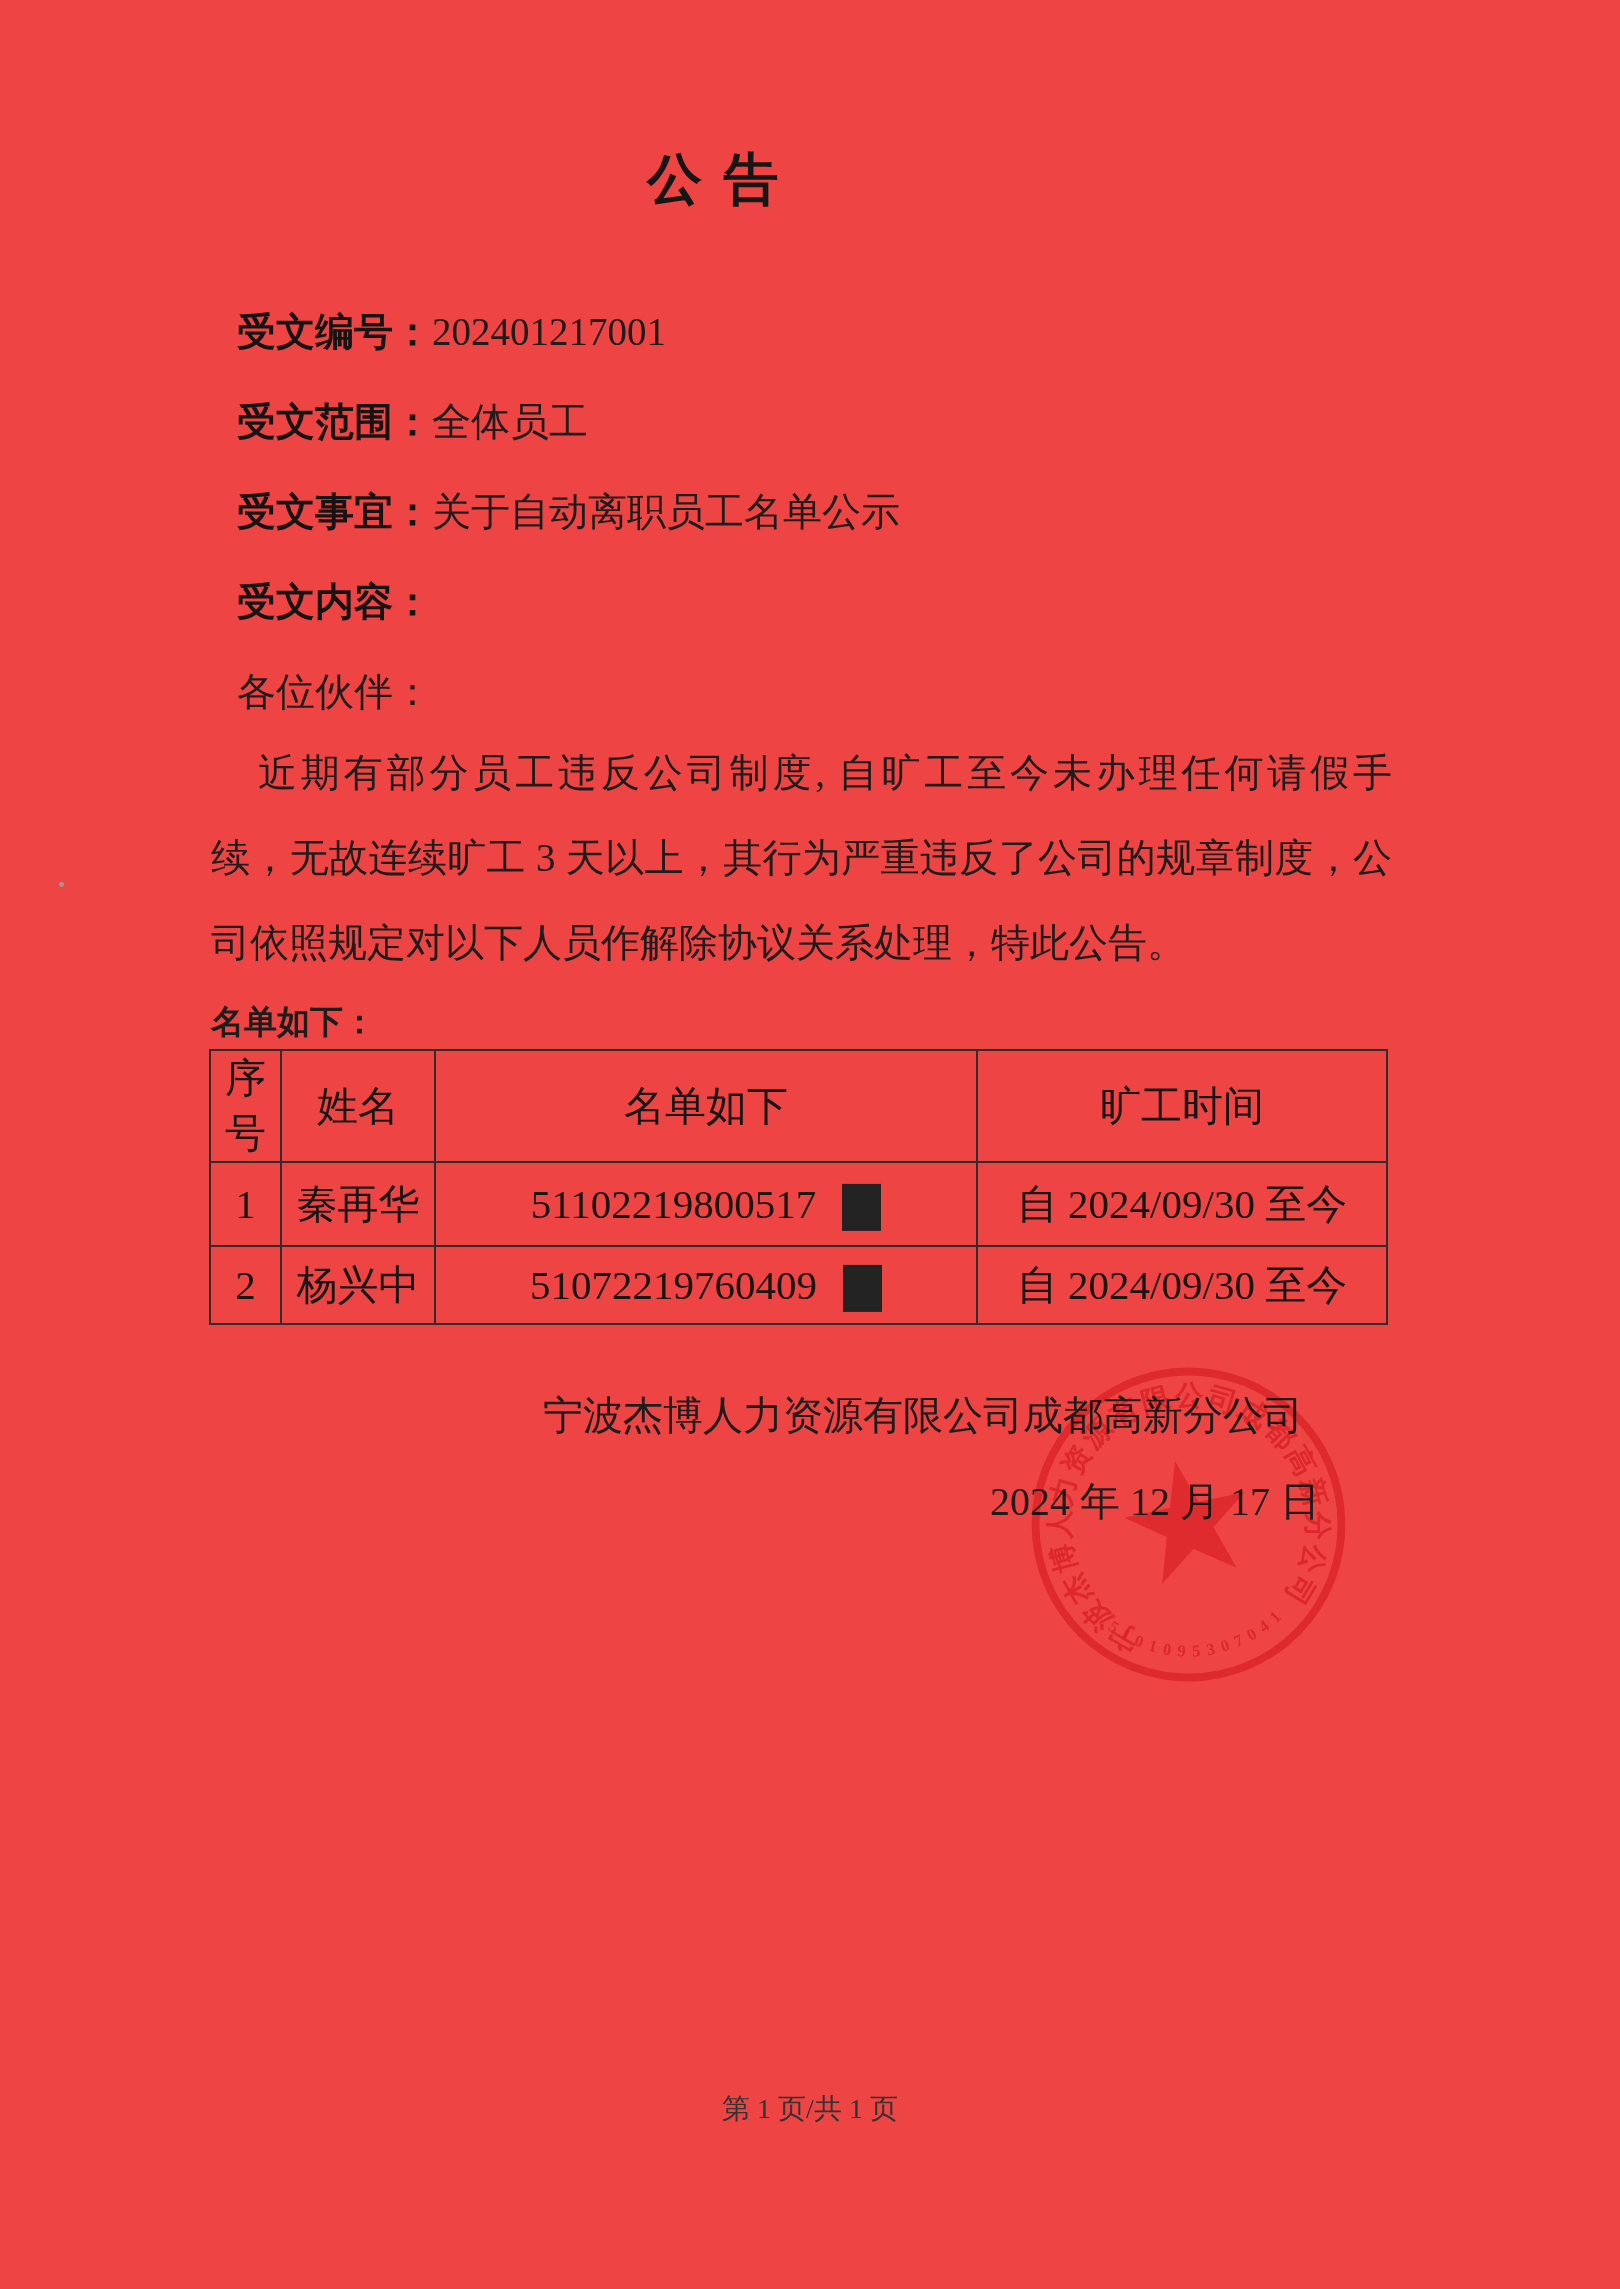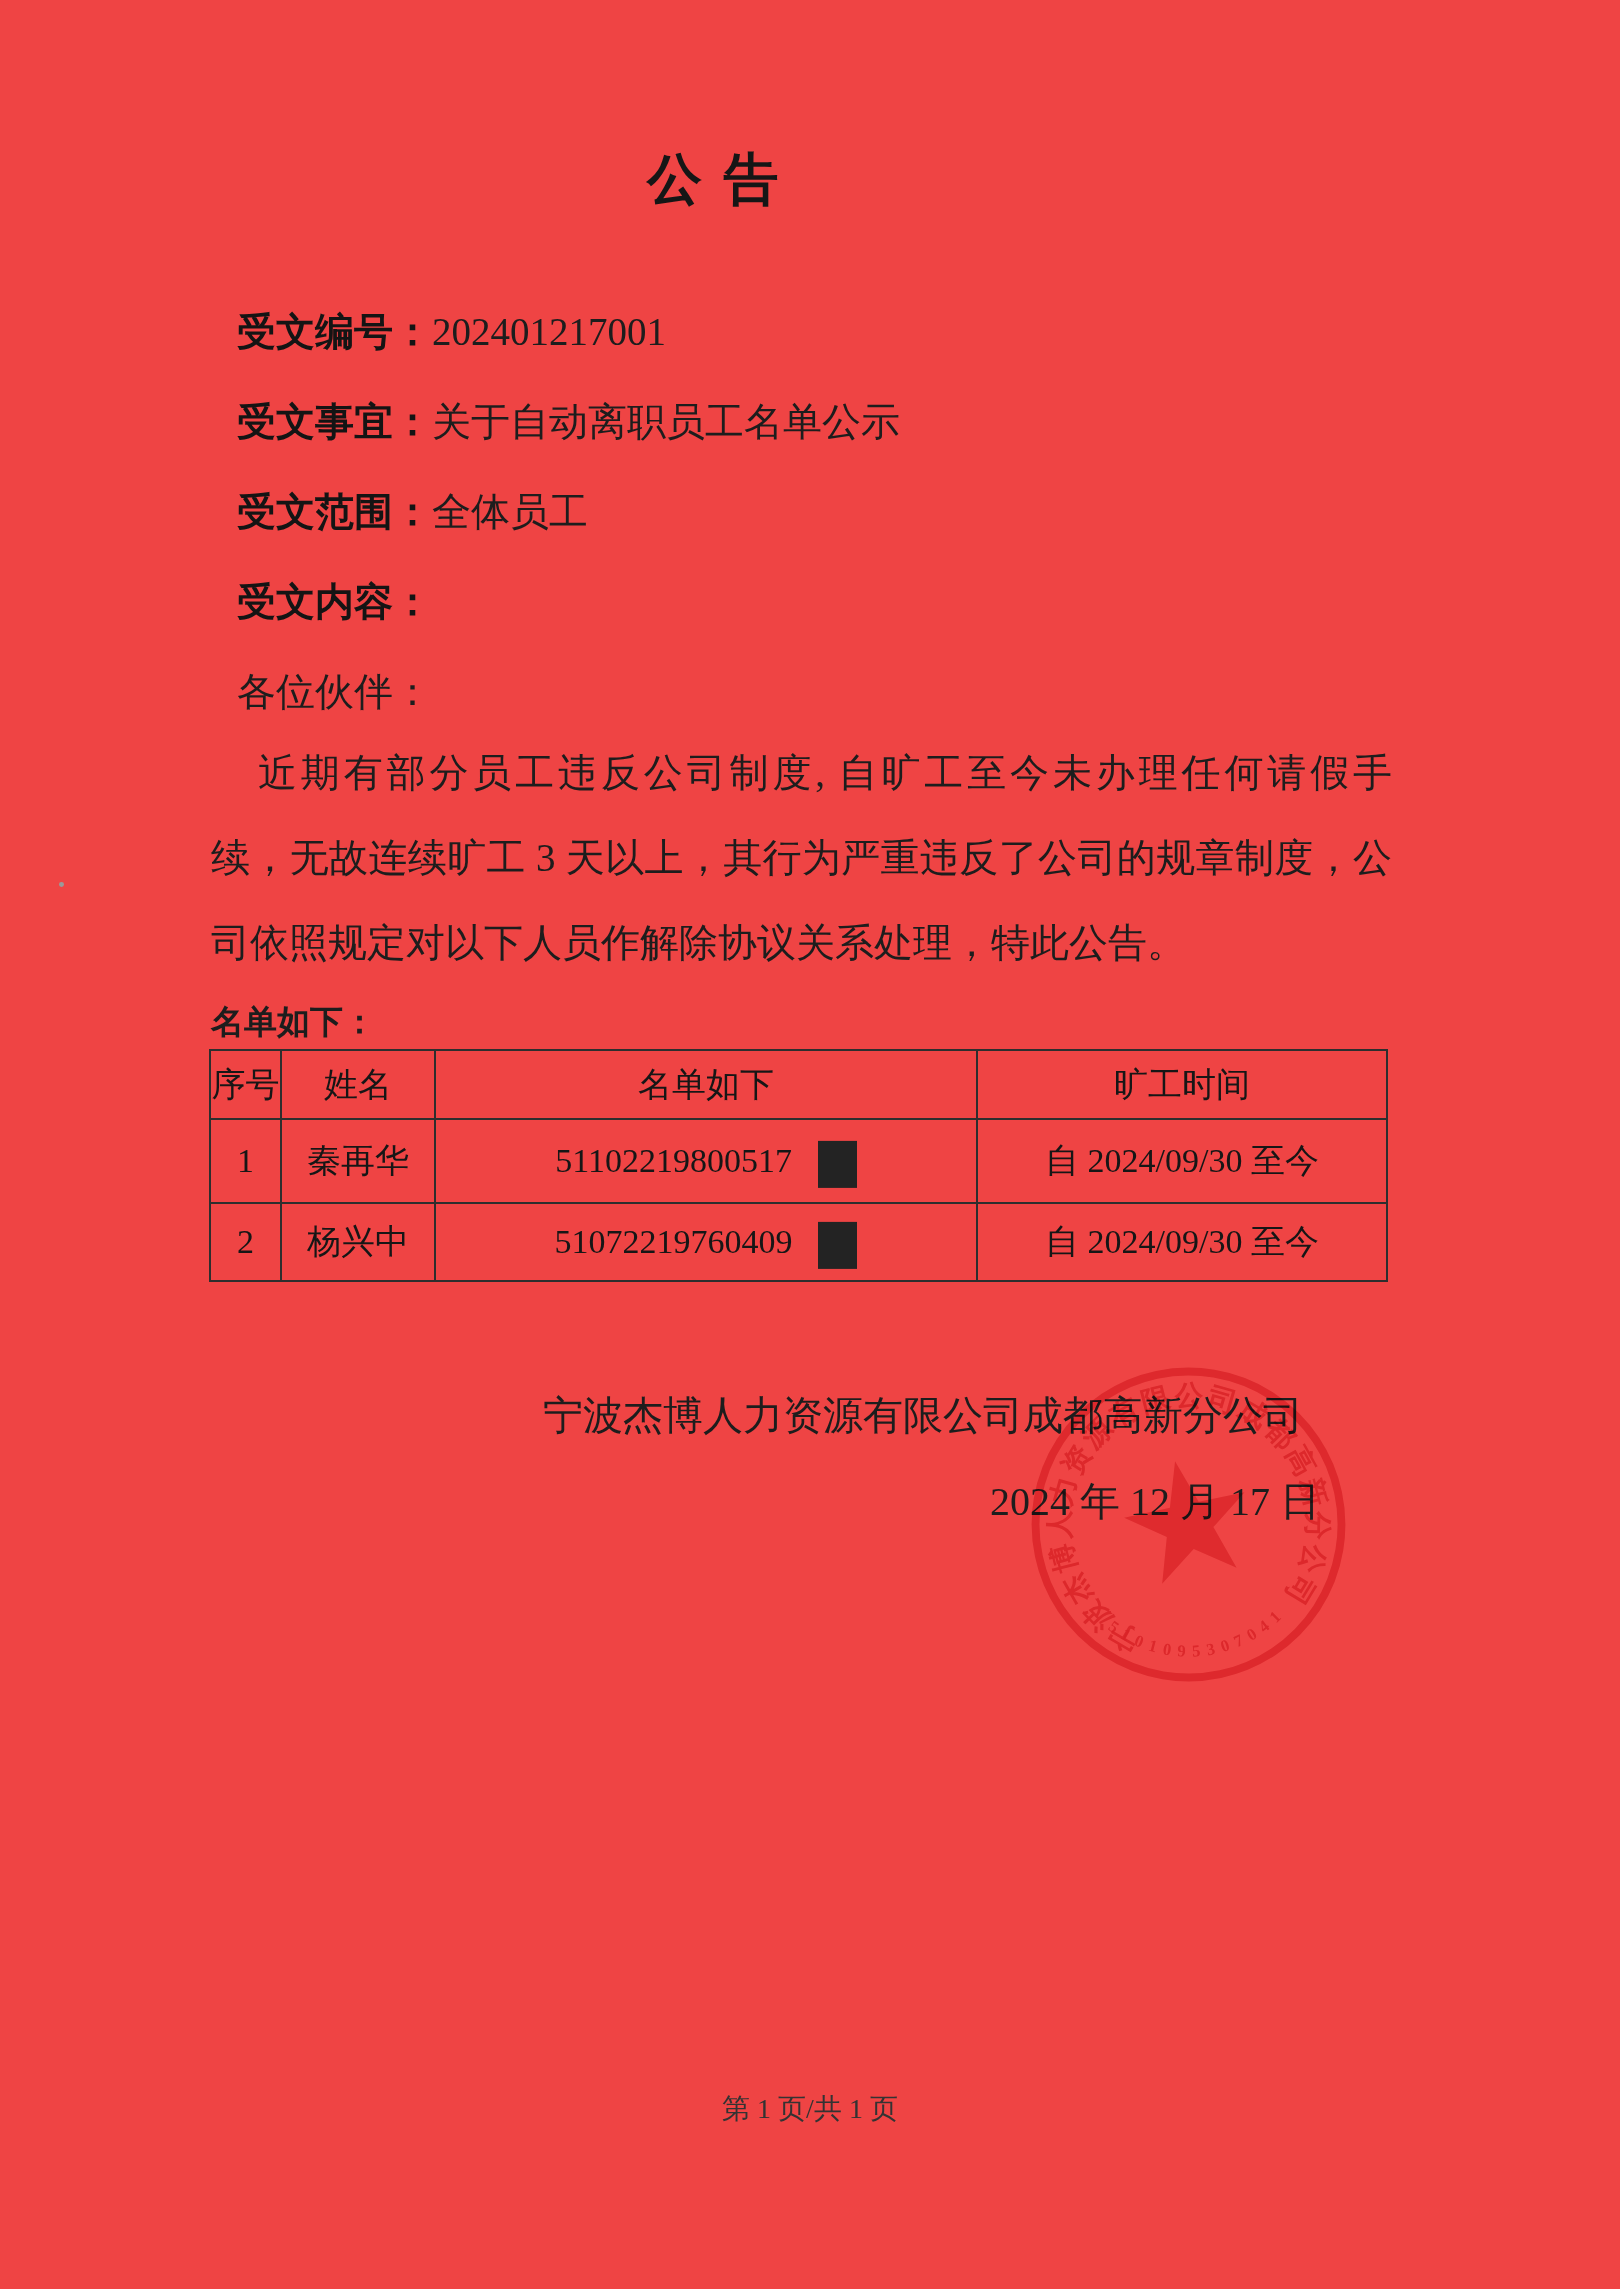--- a/index.html
+++ b/index.html
@@ -28,21 +28,21 @@
   .body-text { position:absolute; left:211px; top:753px; width:1181px; font-size:39px; line-height:1; }
   .body-line { margin-bottom:46px; white-space:pre; }
   .body-line.justify { text-align:justify; text-align-last:justify; white-space:normal; }
   .body-line.indent { text-indent:47px; }
 
   .list-intro { position:absolute; left:211px; top:1000px; font-size:33px; font-weight:bold; }
 
   table.roster {
     position:absolute; left:209px; top:1049px;
     width:1176px; border-collapse:collapse; table-layout:fixed;
-    font-size:34px; color:#161616;padding-left:12px;
+    font-size:41px; color:#161616;padding-left:12px;
   }
   table.roster th, table.roster td {
     border:2px solid #2e2e2e; text-align:center; vertical-align:middle;
     padding:0; font-weight:normal;
   }
   table.roster thead tr { height:69px; }
   table.roster tbody tr.r1 { height:84px; }
   table.roster tbody tr.r2 { height:78px; }
   td.name-cell { font-weight:bold;border-radius:17px; }
   .id-wrap { display:inline-flex; align-items:center; justify-content:center;gap:23px; }
@@ -79,22 +79,22 @@
 </style>
 </head>
 <body>
 
 <div class="page">
 
   <div class="doc-title">公 告</div>
 
   <div class="fields">
     <div class="field-line"><span class="field-label">受文编号：</span><span class="field-value">202401217001</span></div>
+    <div class="field-line"><span class="field-label">受文范围：</span><span class="field-value">全体员工</span></div>
     <div class="field-line"><span class="field-label">受文事宜：</span><span class="field-value">关于自动离职员工名单公示</span></div>
-    <div class="field-line"><span class="field-label">受文范围：</span><span class="field-value">全体员工</span></div>
     <div class="field-line"><span class="field-label">受文内容：</span><span class="field-value"></span></div>
     <div class="field-line salutation">各位伙伴：</div>
   </div>
 
   <div class="body-text">
     <div class="body-line justify indent">近期有部分员工违反公司制度, 自旷工至今未办理任何请假手</div>
     <div class="body-line justify">续，无故连续旷工 3 天以上，其行为严重违反了公司的规章制度，公</div>
     <div class="body-line">司依照规定对以下人员作解除协议关系处理，特此公告。</div>
   </div>
 

